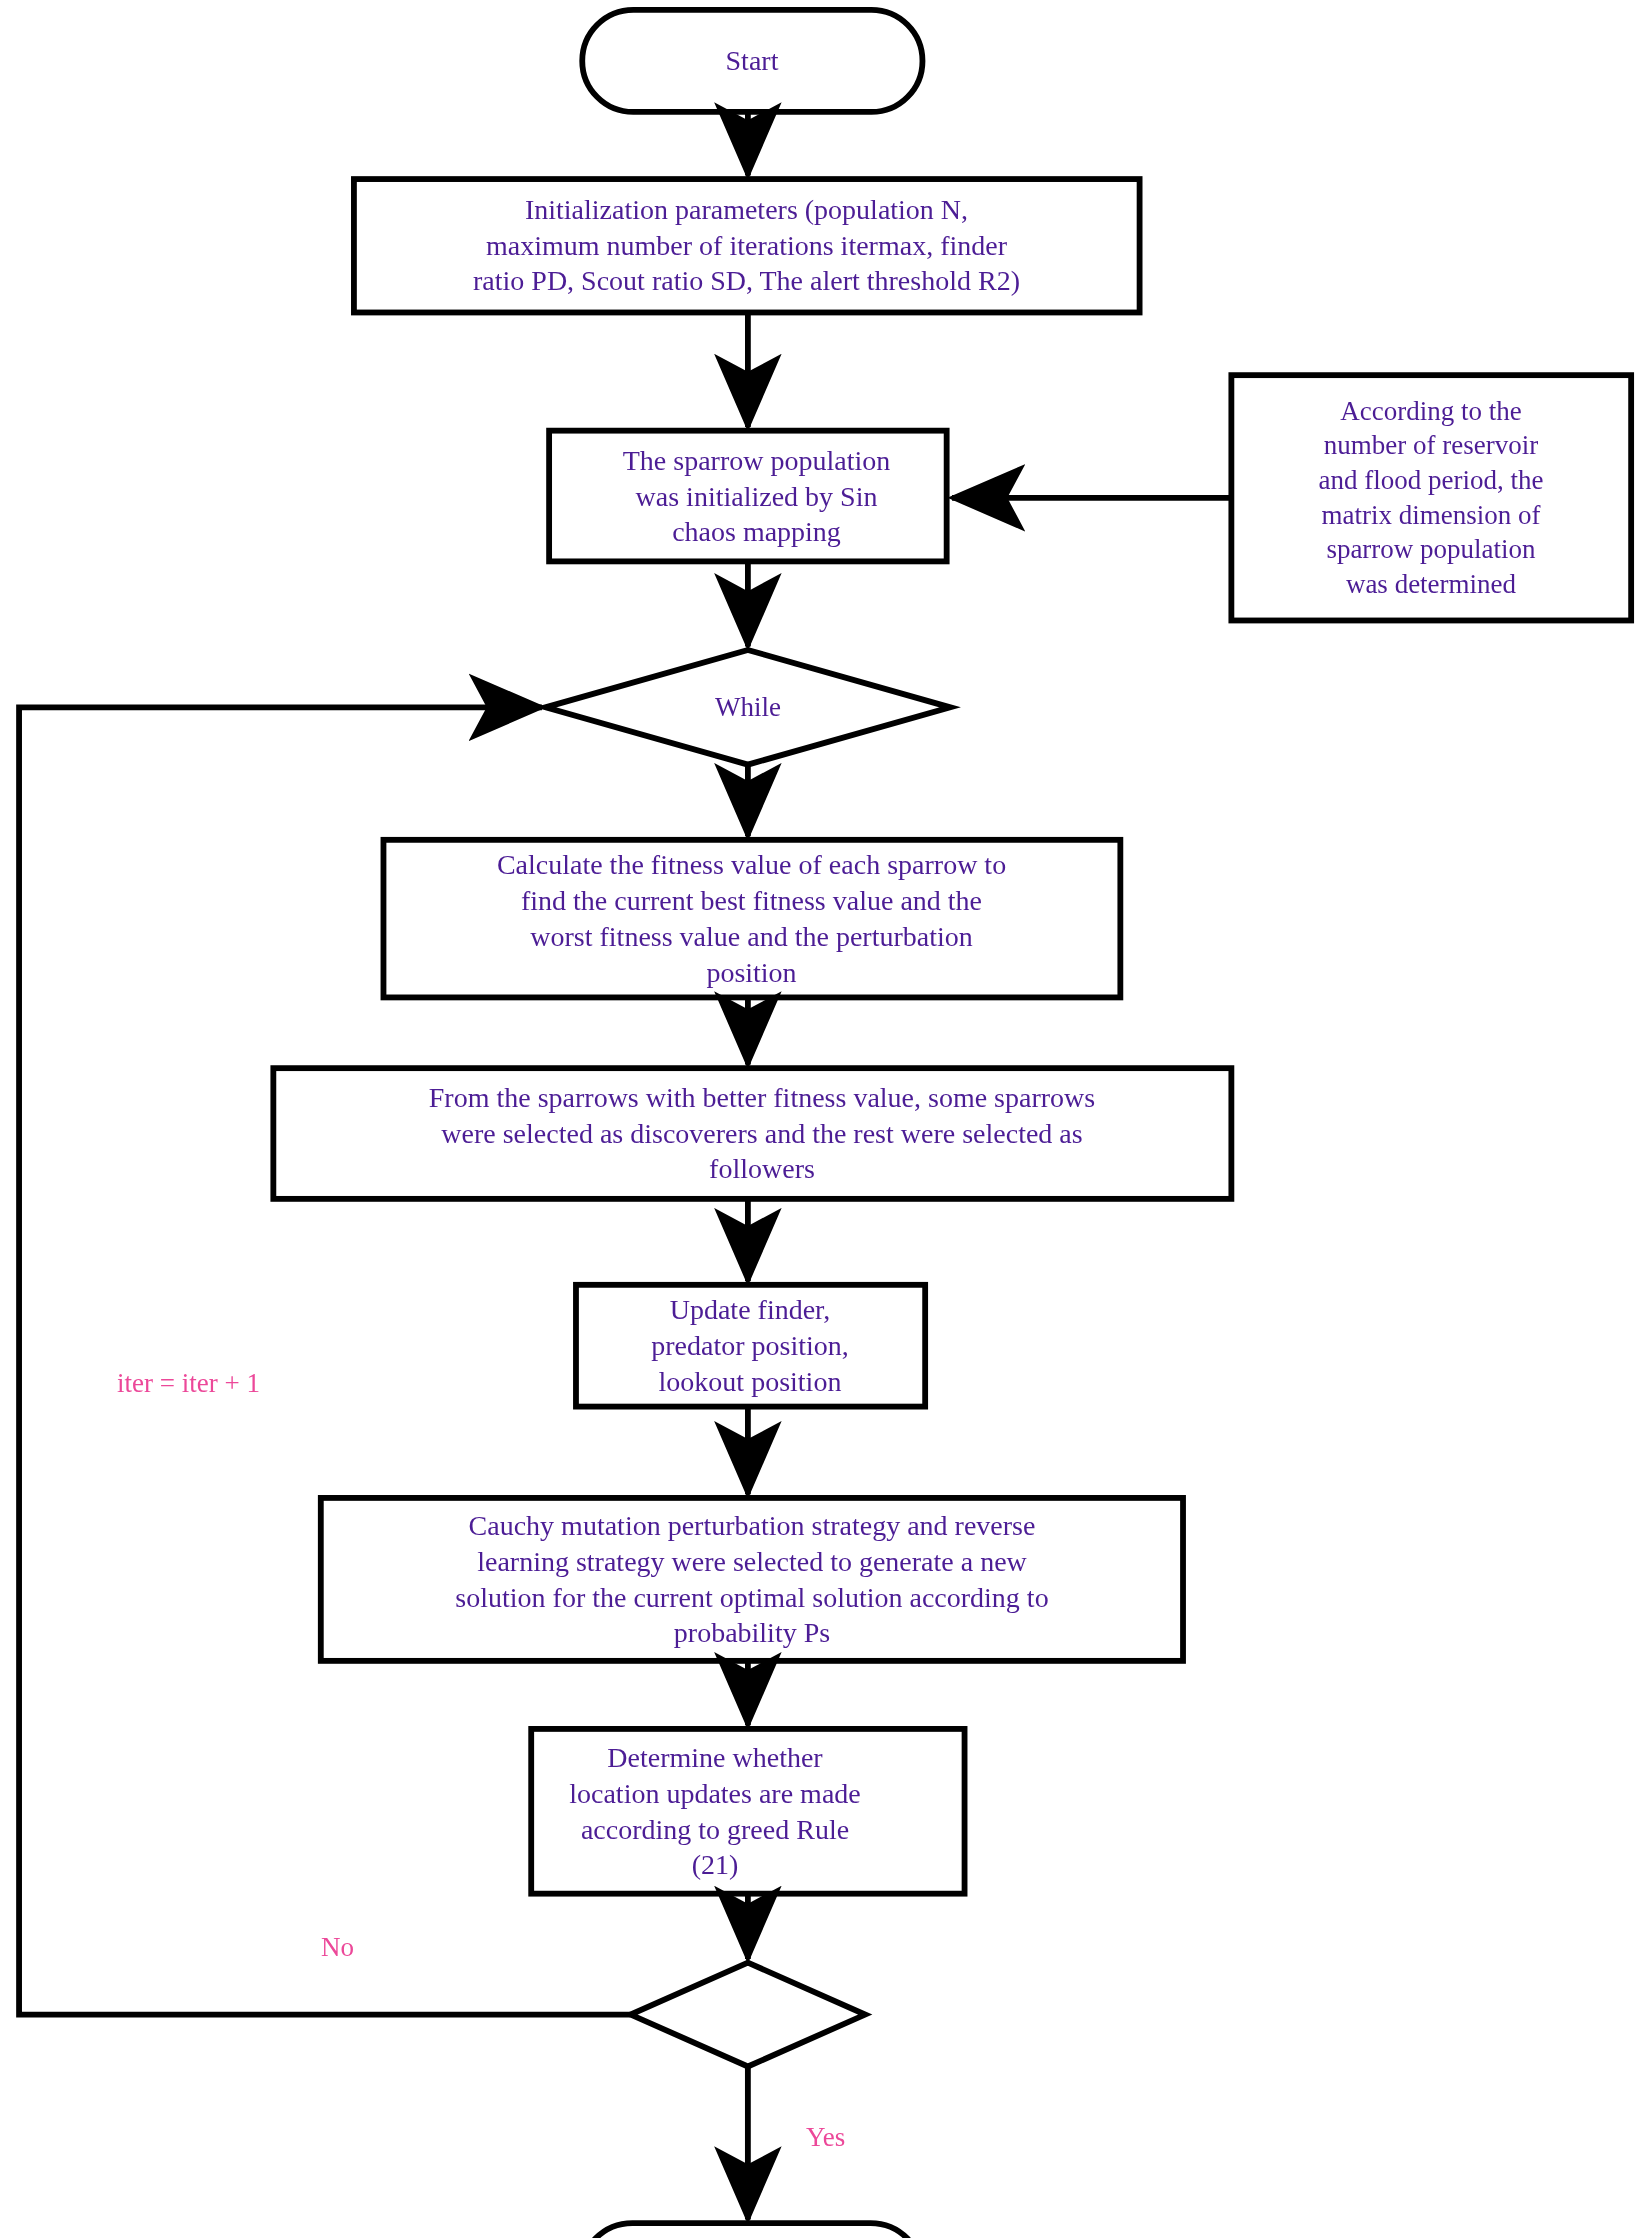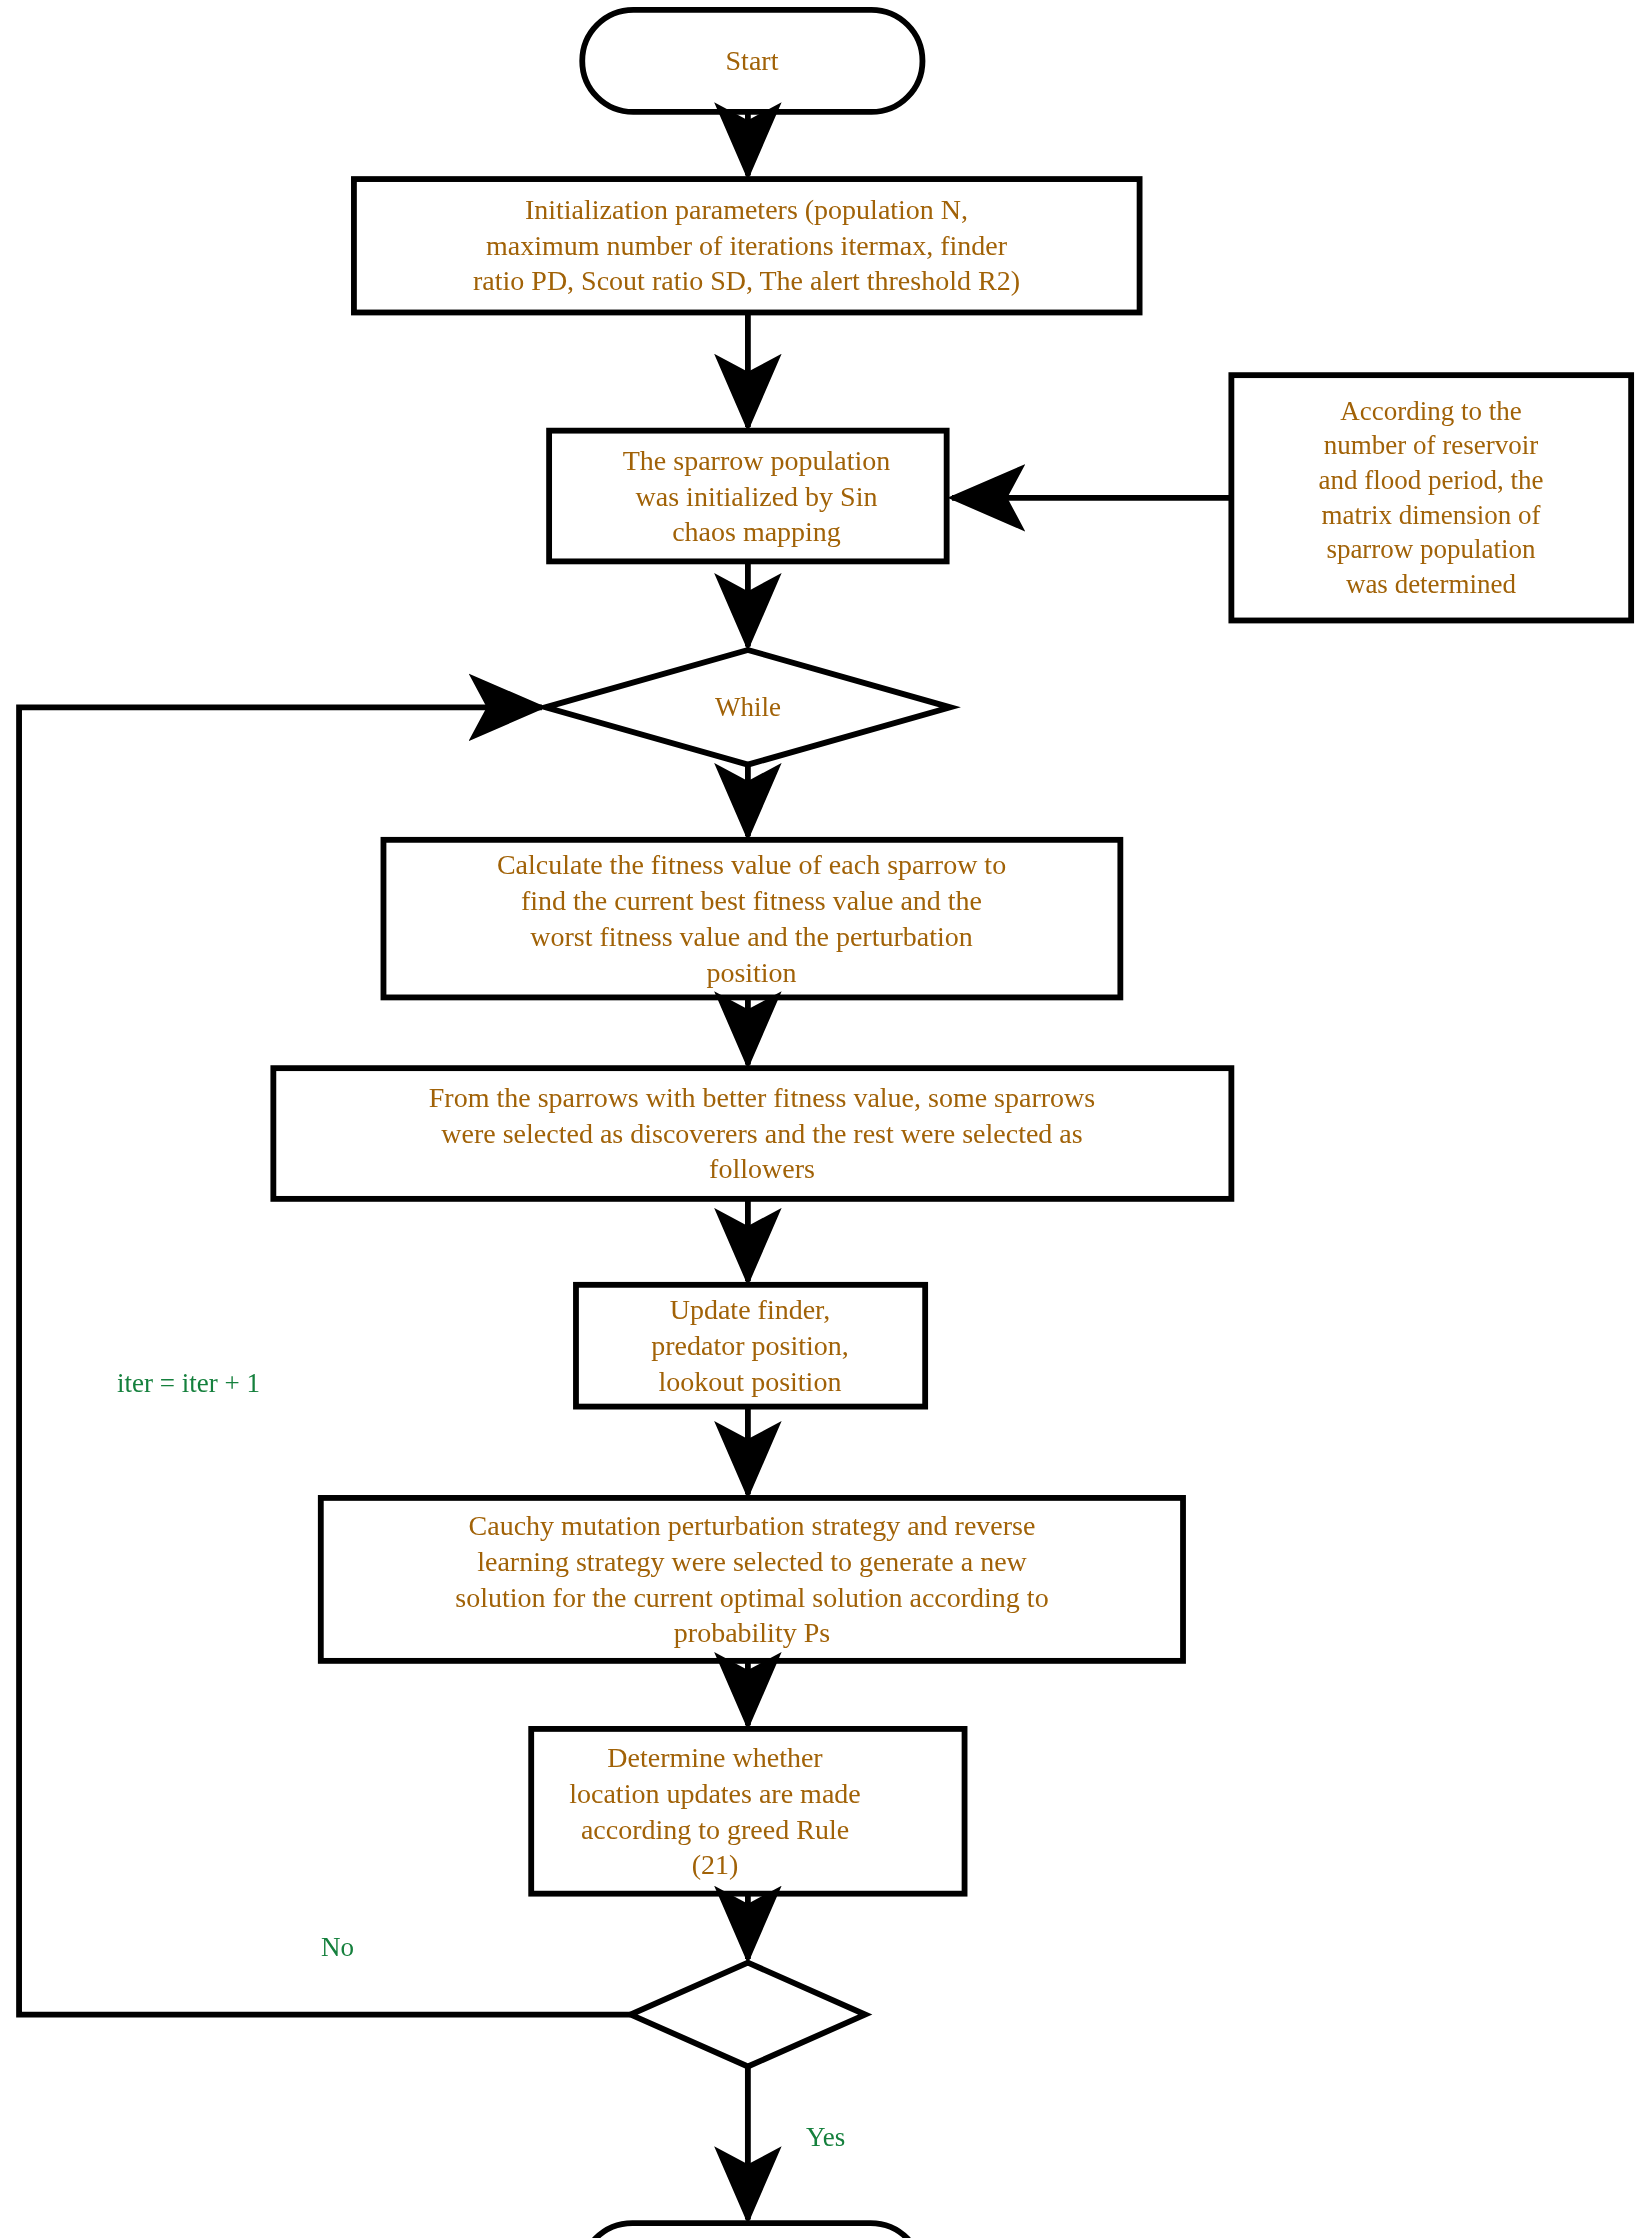--- a/index.html
+++ b/index.html
@@ -24,29 +24,29 @@
     top: 0;
     width: 1652px;
     height: 2340px;
   }
   .node-text {
     position: absolute;
     display: flex;
     align-items: center;
     justify-content: center;
     text-align: center;
-    color: #a16207;
+    color: #4c1d95;
     font-family: "Liberation Serif", "DejaVu Serif", serif;
     line-height: 1.28;
     white-space: pre-line;
     pointer-events: none;
   }
   .edge-label {
     position: absolute;
-    color: #15803d;
+    color: #ec4899;
     font-family: "Liberation Serif", "DejaVu Serif", serif;
     white-space: nowrap;
     pointer-events: none;
   }
   .fs-process { font-size: 28px; }
   .fs-terminal { font-size: 28px; }
   .fs-decision { font-size: 27px; }
   .fs-note { font-size: 27px; }
   .fs-label { font-size: 27px; }
 </style>

